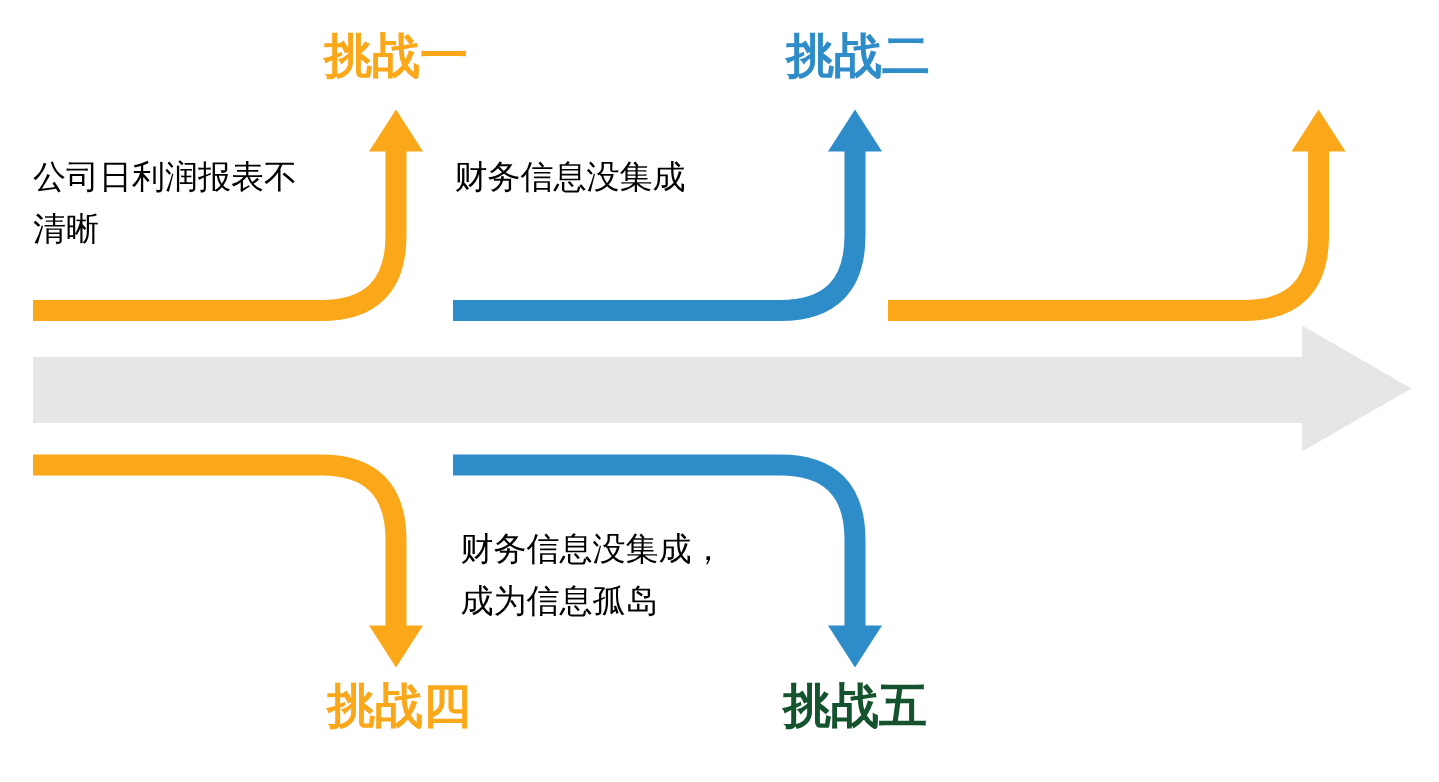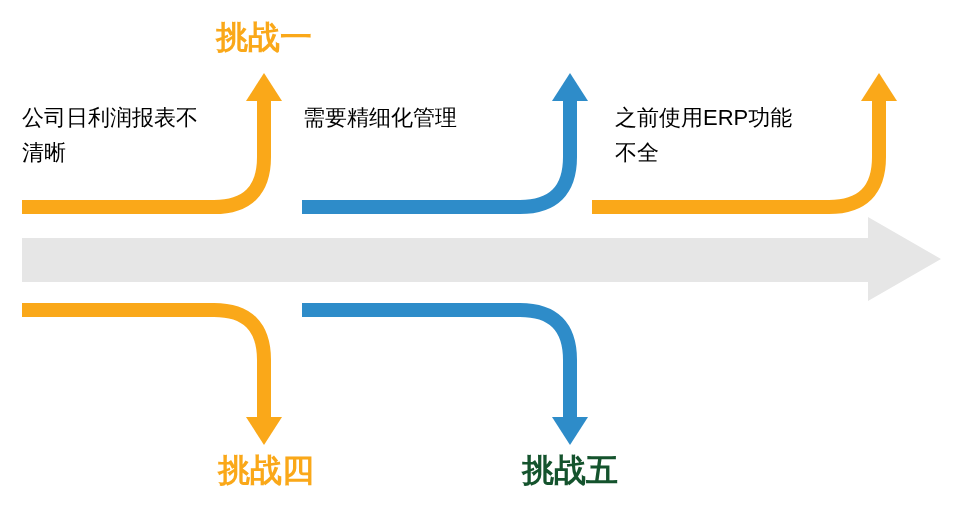--- a/index.html
+++ b/index.html
@@ -23,21 +23,22 @@
       <path d="M 302 310 L 520 310 Q 570 310 570 360 L 570 418" stroke="#2E8CC9"></path>
     </g>
     <polygon points="246,101 282,101 264,73" fill="#FAA819"></polygon>
     <polygon points="552,101 588,101 570,73" fill="#2E8CC9"></polygon>
     <polygon points="861,101 897,101 879,73" fill="#FAA819"></polygon>
     <polygon points="246,417 282,417 264,445" fill="#FAA819"></polygon>
     <polygon points="552,417 588,417 570,445" fill="#2E8CC9"></polygon>
   </svg>
 
   <div class="label" style="left: 216px; top: 19px; color: rgb(250, 168, 25);">挑战一</div>
+  <div class="label" style="left: 524px; top: 19px; color: rgb(46, 140, 201);">挑战二</div>
   <div class="label" style="left: 218px; top: 452px; color: rgb(250, 168, 25); text-align: center;">挑战四</div>
   <div class="label" style="left: 522px; top: 452px; color: #14532d;">挑战五</div>
 
   <div class="desc" style="left:22px;top:100px">公司日利润报表不
 清晰</div>
-  <div class="desc" style="left:303px;top:100px">需要精细化管理</div>
-  <div class="desc" style="left:615px;top:100px">之前使用ERP功能
-不全</div>
+  <div class="desc" style="left:303px;top:100px">财务信息没集成</div>
+  <div class="desc" style="left:307px;top:348px">财务信息没集成，
+成为信息孤岛</div>
 </div>
 
 </body></html>

